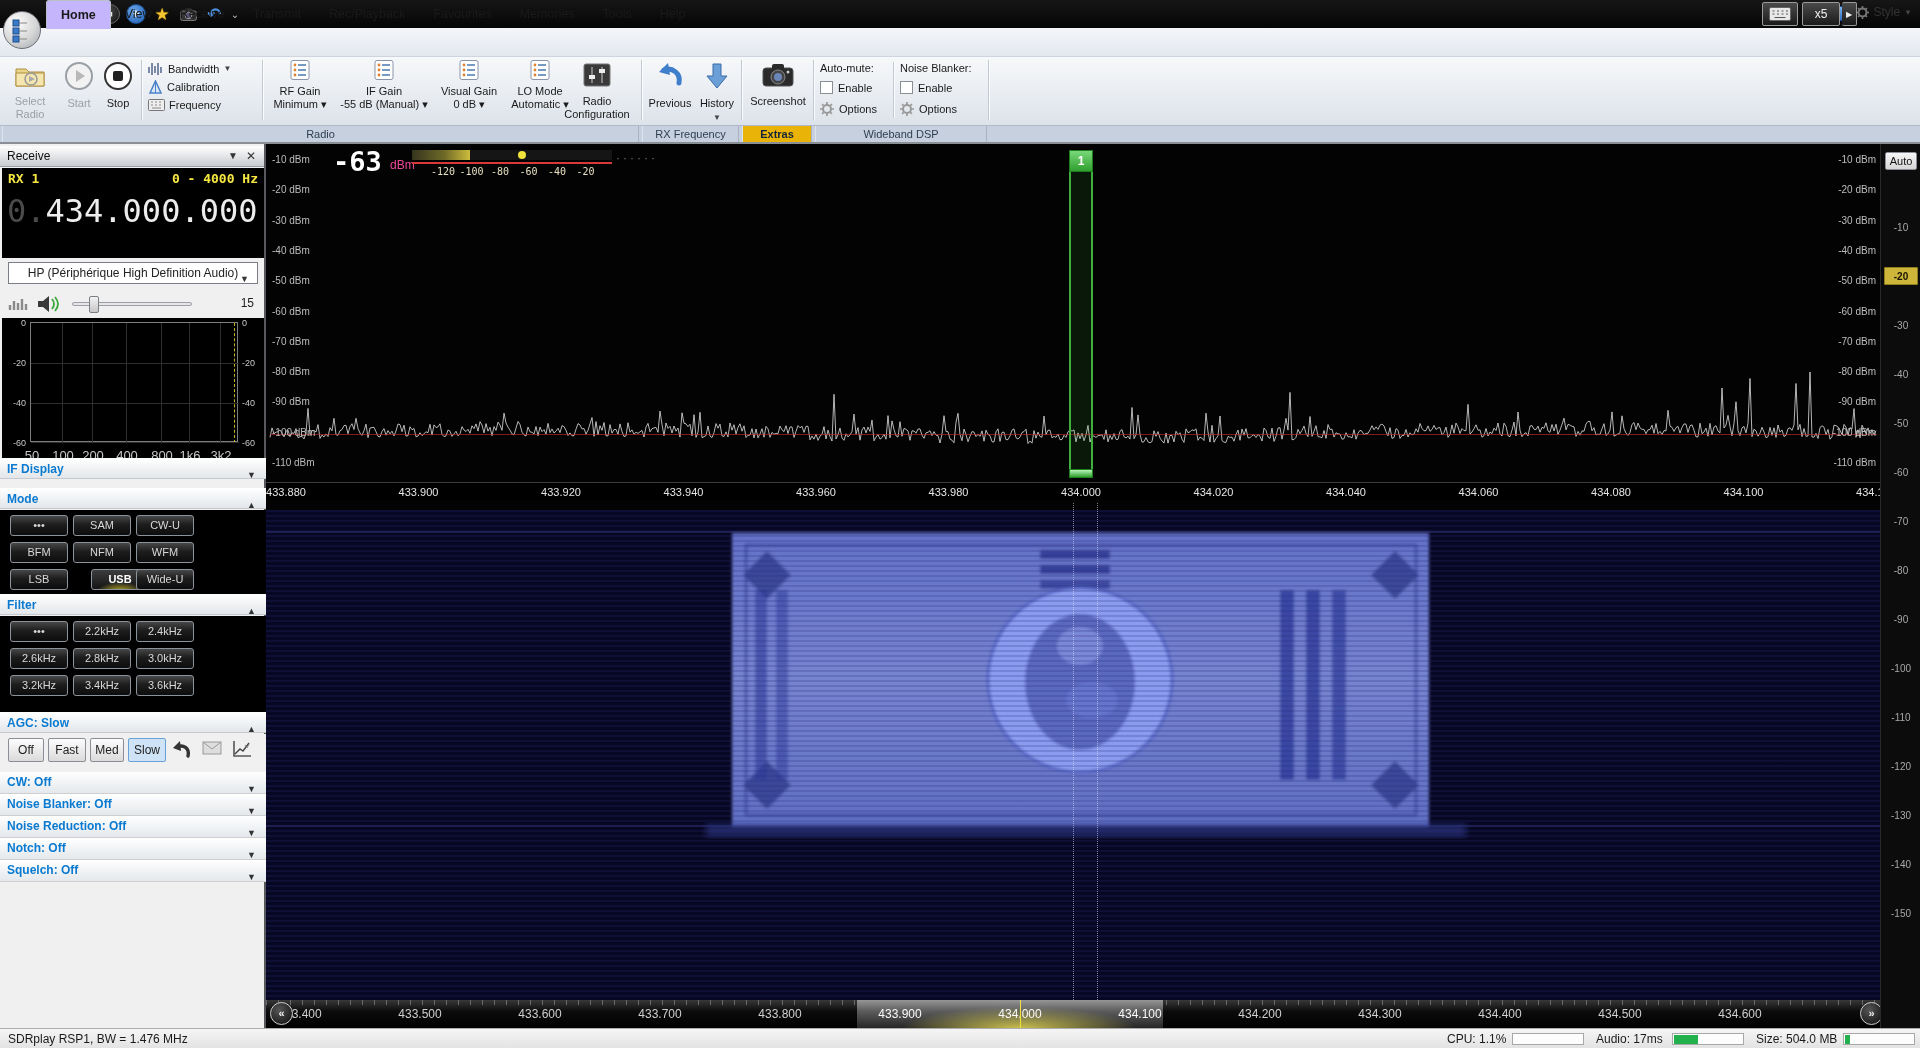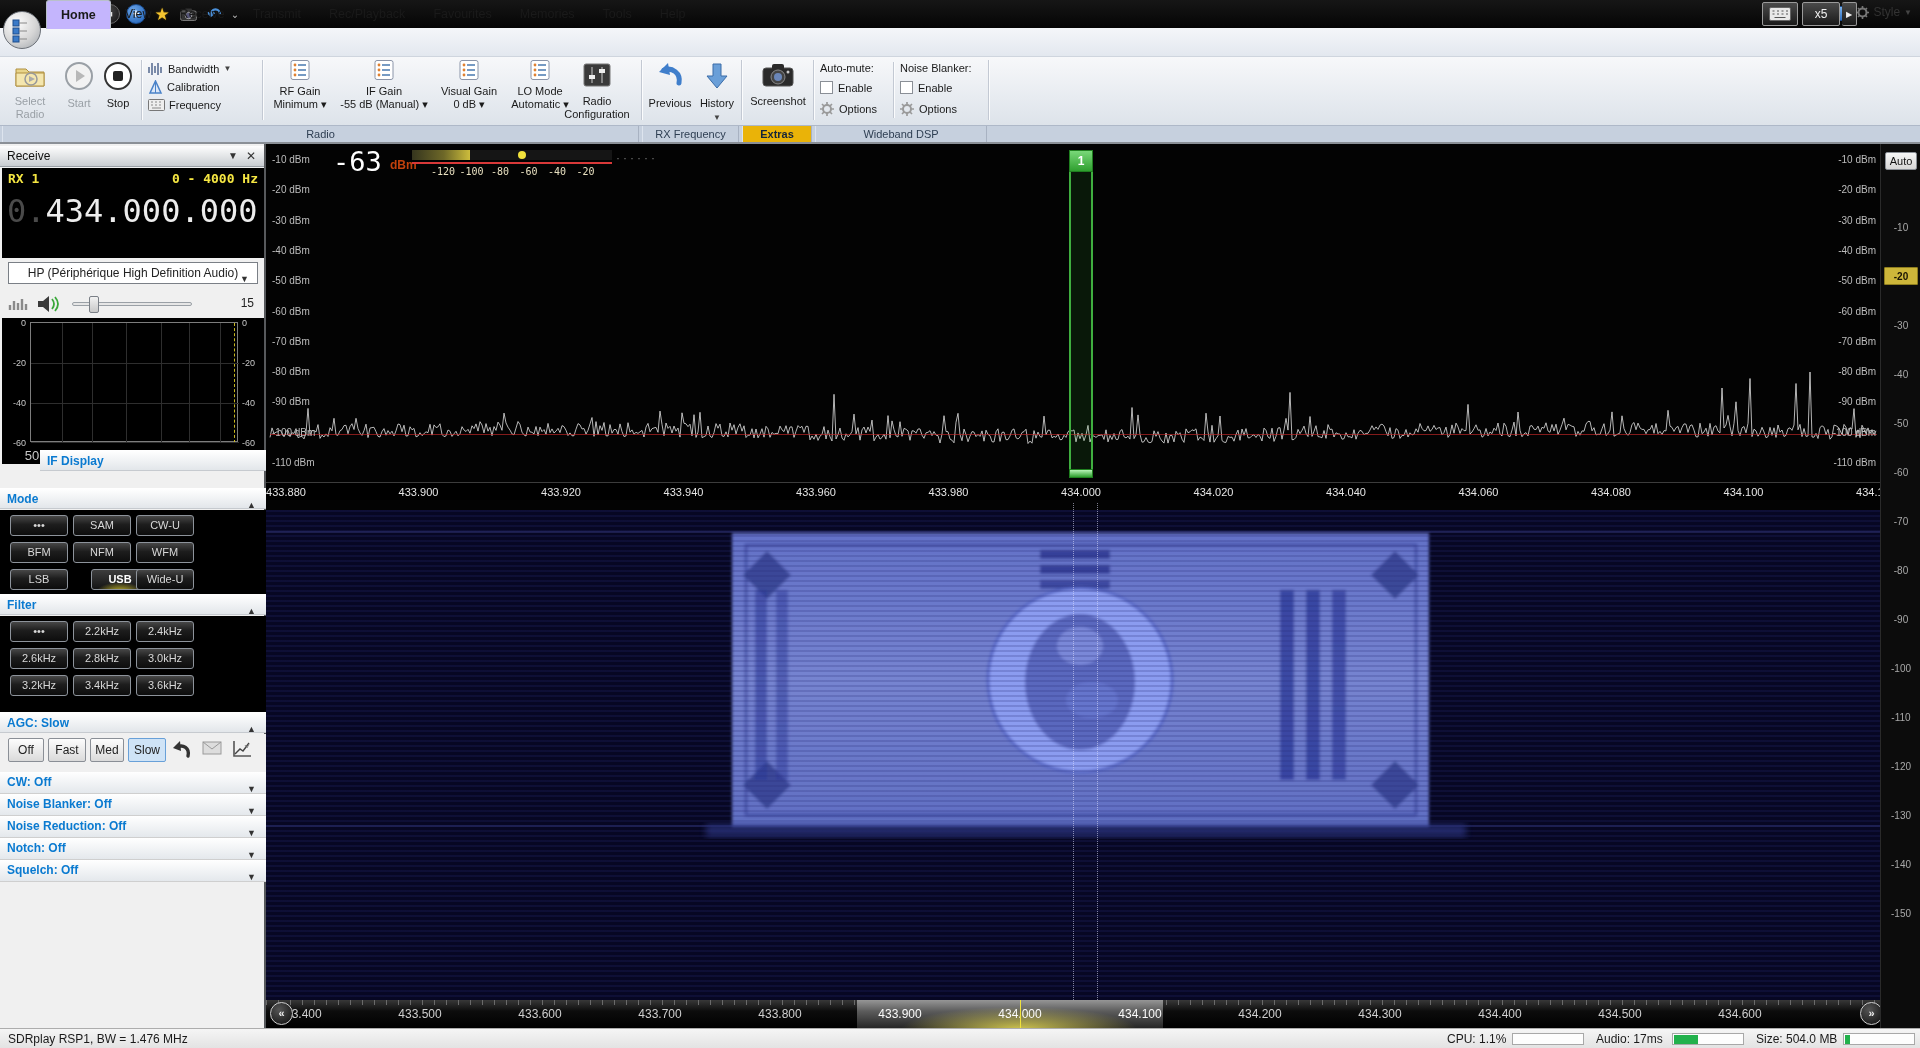--- a/index.html
+++ b/index.html
@@ -111,22 +111,22 @@
   .agcbtn.active { background:#cfe3f6; border-color:#68a0d8; }
   .agcicon { position:absolute; top:6px; }
   .collhead { position:absolute; left:0; width:266px; height:22px;
     background:linear-gradient(#ffffff,#e4e8ec); border-bottom:1px solid #cfcfcf;
     font-size:12px; font-weight:bold; color:#0a7ad0; line-height:21px; padding-left:7px; }
   .collhead .scaret { position:absolute; right:10px; top:7px; font-size:9px; color:#333; }
 
   
   #mainbg { position:absolute; left:266px; top:144px; width:1614px; height:856px; background:#030303; }
   #meterval { position:absolute; left:333px; top:146px; font-family:"DejaVu Sans Mono",monospace;
-    font-size:27px; font-weight:normal; color:#fff; }
-  #meterunit { position:absolute; left:390px; top:158px; font-size:12px; font-weight:bold; color:#c2410c; }
+    font-size:27px; font-weight:bold; color:#fff; }
+  #meterunit { position:absolute; left:390px; top:158px; font-size:12px; font-weight:normal; color:#ec4899; }
   #meterbar { position:absolute; left:412px; top:150px; width:200px; height:10px; background:#151515; }
   #meterfill { position:absolute; left:0; top:0; width:58px; height:10px;
     background:linear-gradient(90deg,#35351e,#6e6828 55%,#cdbd3c); }
   #meterdot { position:absolute; left:518px; top:151px; width:8px; height:8px; border-radius:50%; background:#f2e23c; }
   #meterline { position:absolute; left:412px; top:162px; width:200px; height:2px; background:#d83838; }
   .mscale { position:absolute; top:166px; font-family:"DejaVu Sans Mono",monospace; font-size:10px;
     color:#e8e0c0; transform:translateX(-50%); }
   #meterdots { position:absolute; left:616px; top:151px; color:#777; font-size:12px; letter-spacing:3px; }
 
   .dblab { position:absolute; font-size:10px; color:#bdbdbd; }
@@ -487,21 +487,21 @@
       <div class="gylab" style="left: 2px; top: 120px;">-60</div>
       <div class="gylab right" style="left: 240px; top: 120px;">-60</div>
       <div class="gxlab" style="left: 30px; top: 130px;">50</div>
       <div class="gxlab" style="left: 61px; top: 130px;">100</div>
       <div class="gxlab" style="left: 91px; top: 130px;">200</div>
       <div class="gxlab" style="left: 125px; top: 130px;">400</div>
       <div class="gxlab" style="left: 160px; top: 130px;">800</div>
       <div class="gxlab" style="left: 188px; top: 130px;">1k6</div>
       <div class="gxlab" style="left: 219px; top: 130px;">3k2</div>
     </div>
-  <div class="sechead" style="top:306px;margin-left:40px;">
+  <div class="sechead" style="top:314px;">
     <span>IF Display</span>
     <span class="scaret">▼</span>
   </div>
   <div class="sechead" style="top:344px;">
     <span>Mode</span>
     <span class="scaret">▲</span>
   </div>
   <div class="darkarea" style="top:366px;height:84px;" id="modearea">
       <div class="dkbtn" style="left: 10px; top: 5px;">•••</div>
       <div class="dkbtn" style="left: 73px; top: 5px;">SAM</div>

